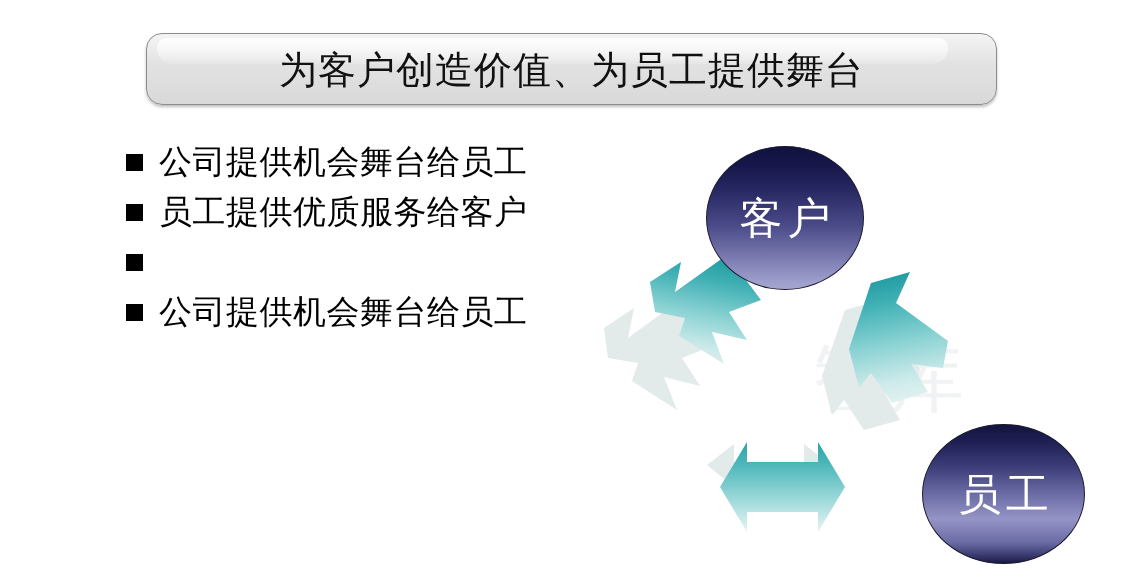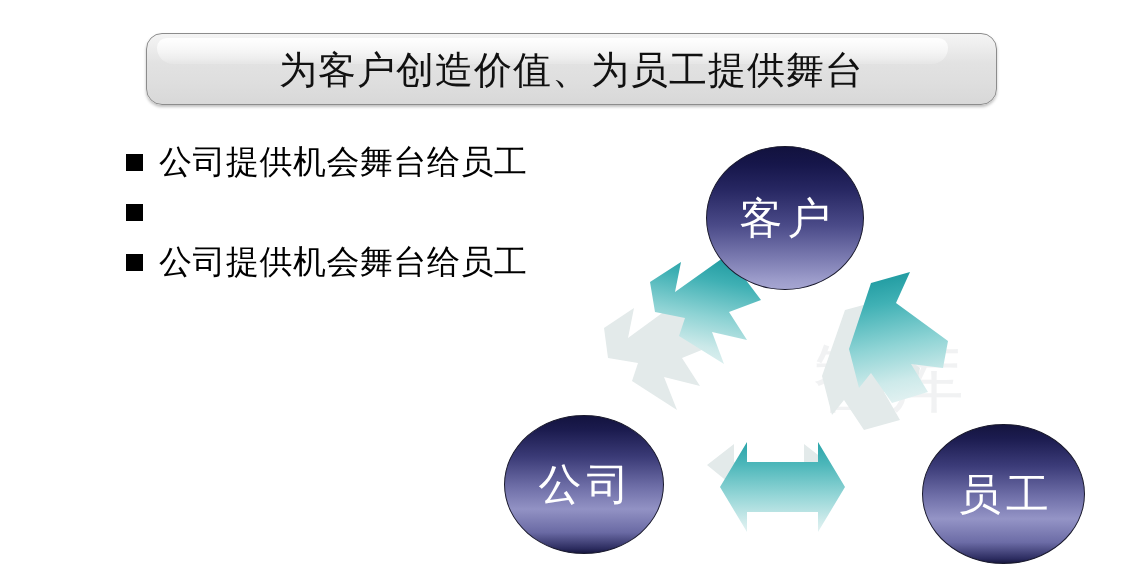--- a/index.html
+++ b/index.html
@@ -151,20 +151,24 @@
 
   <div id="title-box">
     <div id="title-gloss"></div>
     <div id="title-text">为客户创造价值、为员工提供舞台</div>
   </div>
 
   <div id="bullets">
     <div class="bullet-row">
       <span class="bullet-mark"></span>
       <span class="bullet-label">公司提供机会舞台给员工</span>
+    </div>
+    <div class="bullet-row">
+      <span class="bullet-mark"></span>
+      <span class="bullet-label">员工提供优质服务给客户</span>
     </div>
     <div class="bullet-row">
       <span class="bullet-mark"></span>
     </div>
     <div class="bullet-row">
       <span class="bullet-mark"></span>
       <span class="bullet-label">公司提供机会舞台给员工</span>
     </div>
   </div>
 
@@ -213,20 +217,17 @@
 
       <polygon fill="#e3eaea" points="707,465 734,444 734,462 804,462 804,444 831,465 804,487 804,469 734,469 734,487"></polygon>
 
       <polygon fill="url(#gradHoriz)" points="720,487 747,442 747,462 818,462 818,442 845,487 818,532 818,512 747,512 747,532"></polygon>
     </g>
   </svg>
 
   <div class="node-circle" id="circle-customer">
     <span class="node-label">客户</span>
   </div>
-  <div class="node-circle" id="circle-company">
-    <span class="node-label">公司</span>
-  </div>
   <div class="node-circle" id="circle-staff">
     <span class="node-label">员工</span>
   </div>
 
 </div>
 
 </body></html>

